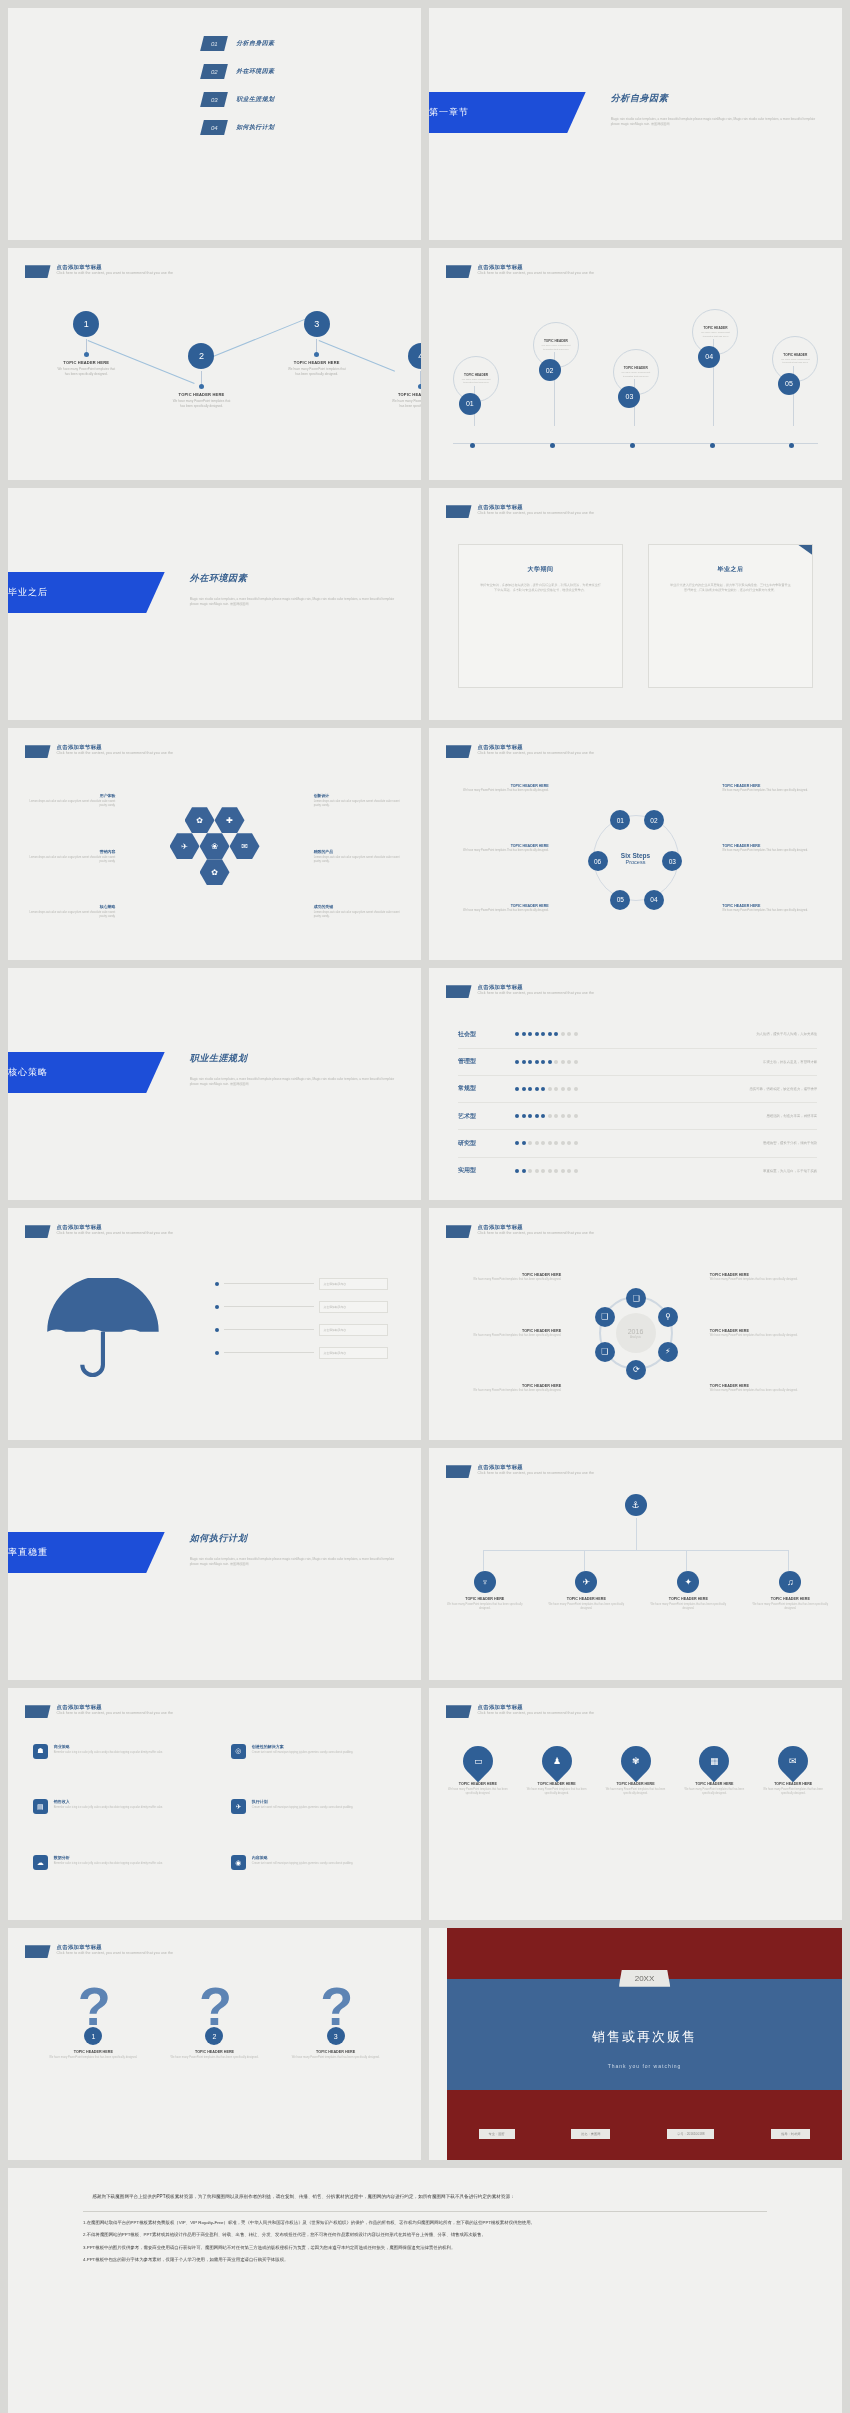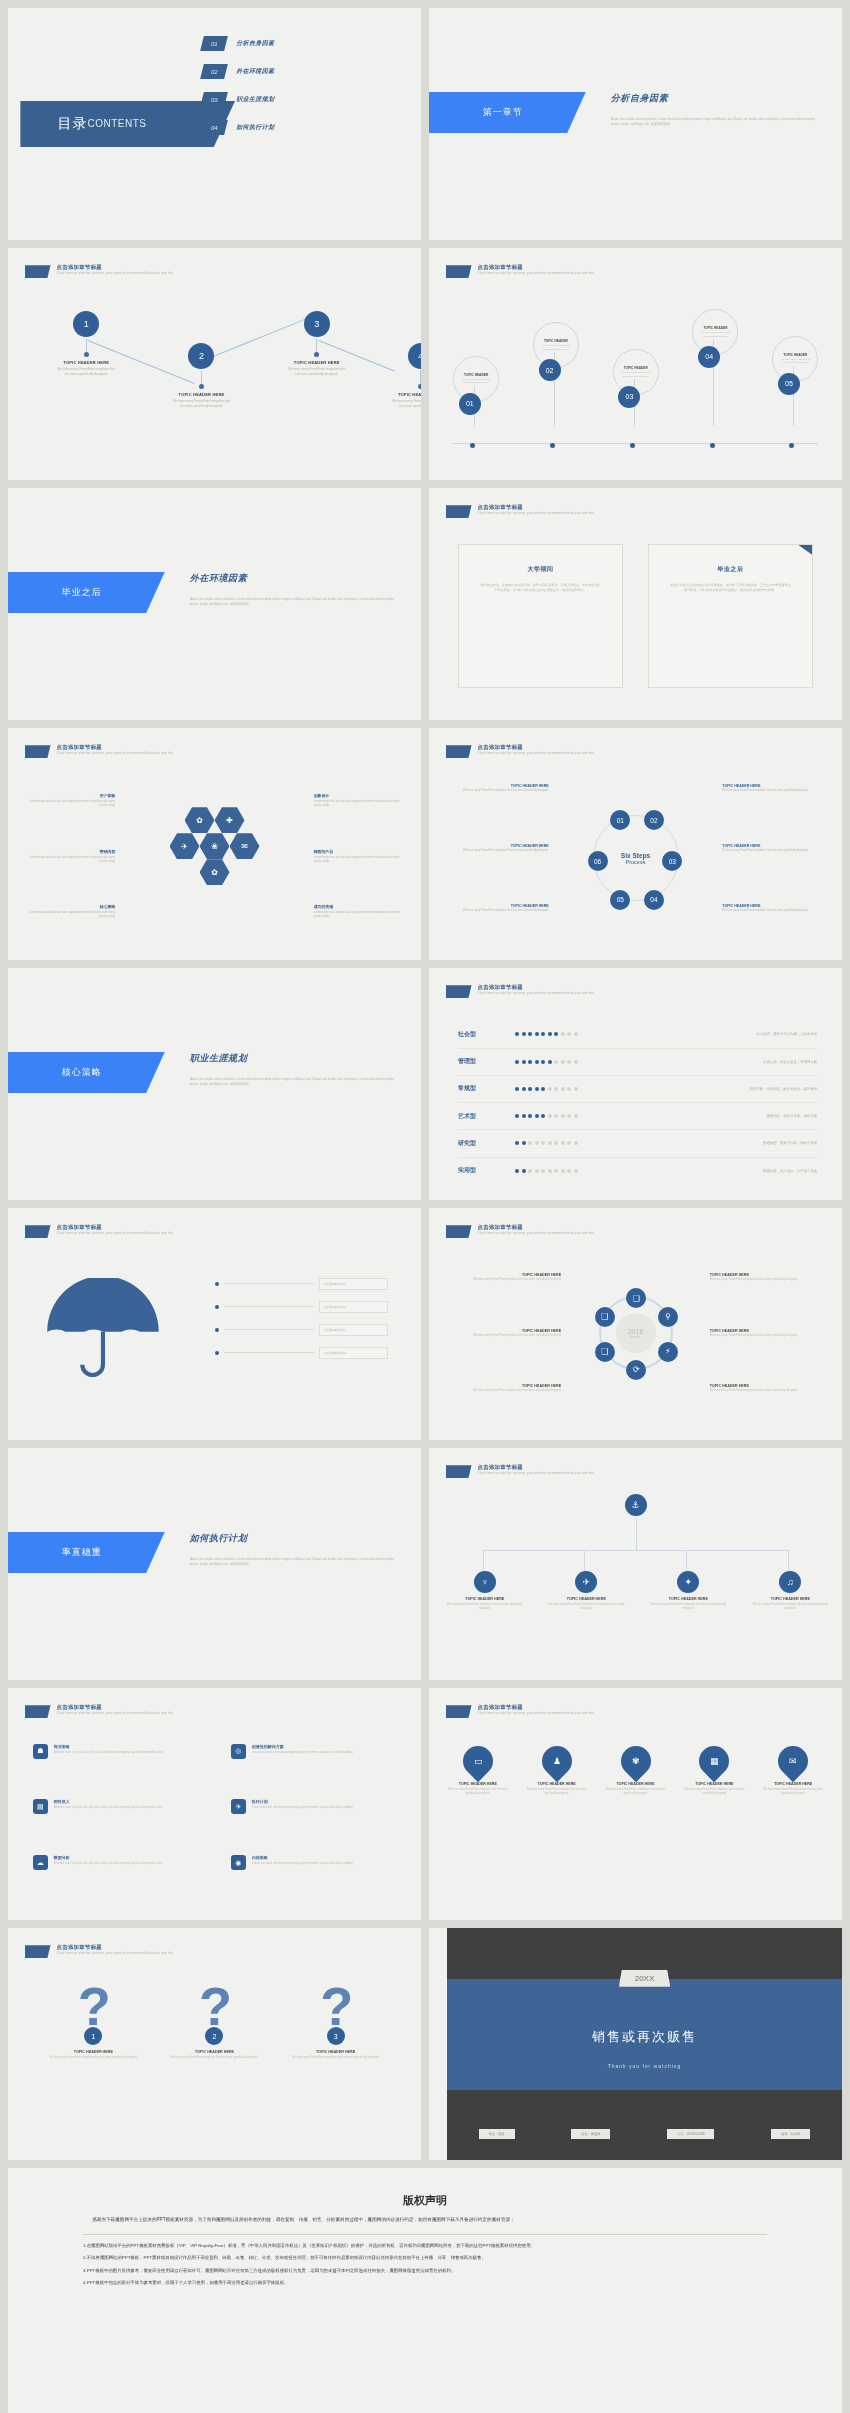--- a/index.html
+++ b/index.html
@@ -50,22 +50,22 @@
     width: 24px; height: 15px; background: #39618f; color: #dbe3ec;
     font-size: 6px; font-style: italic; display: flex; align-items: center;
     justify-content: center; transform: skewX(-14deg); flex: none;
   }
   .s1-num span { transform: skewX(14deg); }
   .s1-lbl { font-size: 6px; color: #39618f; font-style: italic; font-weight: bold; letter-spacing: .4px; }
 
   
   .sec-bar {
     position: absolute; left: 0; top: 36%; width: 38%; height: 18%;
-    background: #3b82f6; clip-path: polygon(0 0, 100% 0, 88% 100%, 0 100%);
-    display: flex; align-items: center; justify-content: center;
+    background: #1d4ed8; clip-path: polygon(0 0, 100% 0, 88% 100%, 0 100%);
+    display: flex; align-items: center; 
   }
   .sec-bar span { color: #fff; font-size: 9px; letter-spacing: 1px; padding-right: 6%; }
   .sec-title { position: absolute; left: 44%; top: 36%; font-size: 9px; color: #39618f;
     font-weight: bold; font-style: italic; letter-spacing: .6px; }
   .sec-desc { position: absolute; left: 44%; top: 47%; width: 50%; font-size: 3.1px;
     color: #b5b5b1; line-height: 1.6; }
 
   
   .zz { position: absolute; left: 5%; top: 26%; right: 5%; bottom: 6%; }
   .zz-node { position: absolute; width: 17%; text-align: center; }
@@ -190,21 +190,21 @@
   
   .qm { position: absolute; left: 6%; right: 6%; top: 22%; display: flex; justify-content: space-around; }
   .qm-i { width: 28%; text-align: center; position: relative; }
   .qm-g { font-size: 54px; color: #5d84b4; line-height: 1; font-weight: bold; letter-spacing: -2px; }
   .qm-b { width: 18px; height: 18px; border-radius: 50%; background: #2f5f96; color: #fff;
     font-size: 7px; display: flex; align-items: center; justify-content: center; margin: -6px auto 5px; }
   .qm-i .h { font-size: 3.7px; color: #4a4a4a; font-weight: bold; }
   .qm-i .p { font-size: 2.7px; color: #bdbdb9; line-height: 1.55; margin-top: 2px; }
 
   
-  .ty { position: absolute; inset: 0; background: #404040; margin-left: 18px; }
+  .ty { position: absolute; inset: 0; background: #7f1d1d; margin-left: 18px; }
   .ty-band { position: absolute; left: 0; right: 0; top: 22%; height: 48%; background: #3e6595; }
   .ty-badge { position: absolute; left: 50%; top: 18%; transform: translateX(-50%);
     background: #e8e8e5; color: #6d6d69; font-size: 8px; padding: 4px 16px;
     clip-path: polygon(6% 0, 94% 0, 100% 100%, 0 100%); }
   .ty-zh { position: absolute; left: 0; right: 0; top: 43%; text-align: center; color: #fff;
     font-size: 13px; letter-spacing: 2px; }
   .ty-en { position: absolute; left: 0; right: 0; top: 58%; text-align: center; color: #cfdbe9;
     font-size: 5px; letter-spacing: 1px; }
   .ty-meta { position: absolute; left: 8%; right: 8%; bottom: 9%; display: flex; justify-content: space-between; }
   .ty-meta div { background: #e8e8e5; color: #8a8a86; font-size: 3.2px; padding: 3px 10px; }
@@ -216,24 +216,20 @@
   .cp p { font-size: 4.4px; color: #3a3a3a; line-height: 1.95; margin-bottom: 4px; }
   .cp .rule { height: 1px; background: #cfcfca; margin: 7px 0; }
 </style>
 </head>
 <body>
 
 <div class="sheet">
   <div class="grid">
 
     <div class="slide">
-      <div class="s1-bar">
-        <span class="zh">目录</span>
-          <span class="en">CONTENTS</span>
-      </div>
       <div class="s1-list">
         <div class="s1-item">
           <div class="s1-num">
               <span>01</span>
             </div>
           <div class="s1-lbl">分析自身因素</div>
         </div>
         <div class="s1-item">
           <div class="s1-num">
               <span>02</span>
@@ -889,21 +885,20 @@
             <div>专业：国贸</div>
             <div>姓名：魔图网</div>
             <div>学号：2016100188</div>
             <div>指导：刘老师</div>
           </div>
       </div>
     </div>
 
     <div class="slide full">
       <div class="cp">
-        <h1>版权声明</h1>
         <div class="lead">感谢您下载魔图网平台上提供的PPT模板素材资源，为了您和魔图网以及原创作者的利益，请在复制、传播、销售、分拆素材的过程中，魔图网的内容进行约定，如所有魔图网下载不具备进行约定的素材资源：</div>
         <div class="rule"></div>
         <p>1.在魔图网站取得平台的PPT模板素材免费版权（VIP、VIP Royalty-Free）标准，受《中华人民共和国著作权法》及《世界知识产权组织》的保护，作品的所有权、著作权均归魔图网网站所有，您下载的这些PPT模板素材仅供您使用。</p>
         <p>2.不得将魔图网站的PPT模板、PPT素材或其他设计作品用于商业盈利、转载、出售、转让、分发、发布或担任代理，您不可将任何作品素材或设计内容以任何形式在其他平台上传播、分享、销售或再次贩售。</p>
         <p>3.PPT模板中的图片仅供参考，需要商业使用请自行获得许可。魔图网网站不对任何第三方造成的版权侵权行为负责，若因为您未遵守本约定而造成任何损失，魔图网保留追究法律责任的权利。</p>
         <p>4.PPT模板中包含的部分字体为参考素材，仅限于个人学习使用，如需用于商业用途请自行购买字体版权。</p>
       </div>
     </div>
 
   </div>

